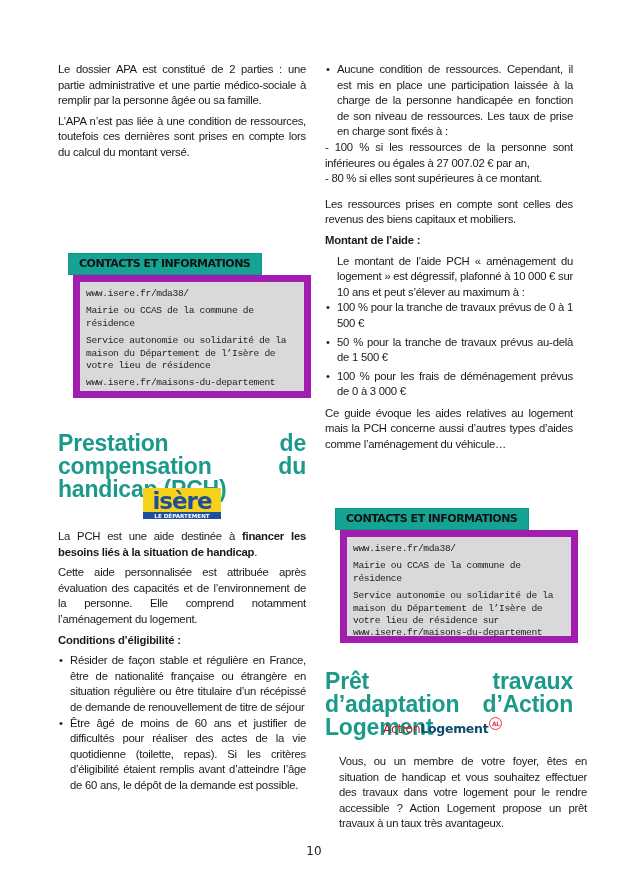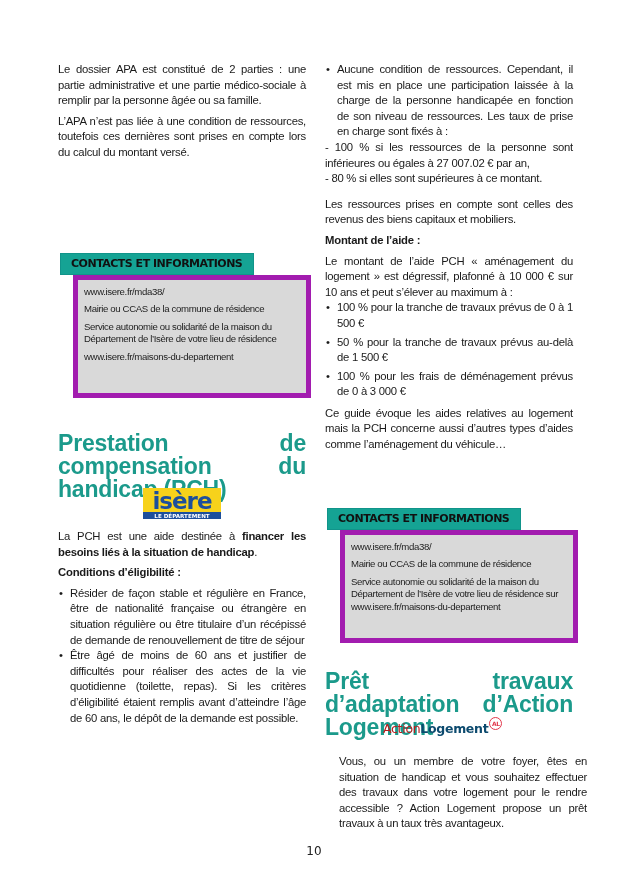--- a/index.html
+++ b/index.html
@@ -9,22 +9,22 @@
   .col-right{left:325px;top:62px;}
   p,.li{margin:0;font-size:11.3px;line-height:15.6px;text-align:justify;letter-spacing:-0.25px;}
   p{margin-bottom:5px;}
   .li{position:relative;padding-left:12px;}
   .li .bullet{position:absolute;left:1px;top:0;}
   .dash{padding-left:0;}
   b{font-weight:bold;}
   .subhead{font-weight:bold;font-size:11.3px;line-height:15.6px;margin:2px 0 5px 0;letter-spacing:-0.2px;}
   .heading{color:#1b9a8b;font-weight:bold;font-size:23px;line-height:23px;text-align:justify;letter-spacing:-0.2px;margin:0;}
   .contact{position:absolute;}
-  .contact-head{position:absolute;left:4px;top:0;background:#15a394;color:#111;font-weight:bold;font-size:11px;height:22px;line-height:22px;padding:0 12px 0 11px;box-shadow:0 0 0 1px #11948a inset;font-family:"DejaVu Sans",sans-serif;letter-spacing:-0.5px;}
-  .contact-box{position:absolute;background:#d9d9d9;border:5px solid #a21caf;font-family:Liberation Sans, sans-serif;font-size:9.6px;line-height:12.4px;color:#222;padding:6px 6px 4px 6px;box-sizing:border-box;letter-spacing:-0.35px;}
+  .contact-head{position:absolute;left:12px;top:0;background:#15a394;color:#111;font-weight:bold;font-size:11px;height:22px;line-height:22px;padding:0 12px 0 11px;box-shadow:0 0 0 1px #11948a inset;font-family:"DejaVu Sans",sans-serif;letter-spacing:-0.5px;}
+  .contact-box{position:absolute;background:#d9d9d9;border:7px solid #a21caf;font-family:Liberation Mono, monospace;font-size:9.6px;line-height:12.4px;color:#222;padding:6px 6px 4px 6px;box-sizing:border-box;letter-spacing:-0.35px;}
   .contact-box div{margin-bottom:5px;}
   .logo-isere{position:absolute;left:143px;top:488px;width:78px;height:32px;text-decoration:underline;}
   .logo-al{position:absolute;left:383px;top:721px;height:22px;font-family:"DejaVu Sans",sans-serif;font-size:12.5px;letter-spacing:-0.3px;}
   .page-num{position:absolute;left:0;width:628px;top:844px;text-align:center;font-size:12px;font-family:"DejaVu Sans",sans-serif;color:#222;}
 </style>
 </head>
 <body>
 
 <div class="col col-left">
   <p>Le dossier APA est constitué de 2 parties : une partie administrative et une partie médico-sociale à remplir par la personne âgée ou sa famille.</p>
@@ -49,32 +49,33 @@
   <svg width="78" height="32" viewBox="0 0 78 32">
     <rect x="0" y="0" width="78" height="24" fill="#f7d21b"></rect>
     <text x="39" y="21" text-anchor="middle" font-family="DejaVu Sans, sans-serif" font-weight="bold" font-size="23" fill="#1d4f9c" letter-spacing="-1">isère</text>
     <rect x="0" y="24" width="78" height="7" fill="#1d4f9c"></rect>
     <text x="39" y="30" text-anchor="middle" font-family="DejaVu Sans, sans-serif" font-weight="bold" font-size="5.6" fill="#ffffff">LE DÉPARTEMENT</text>
   </svg>
 </div>
 
 <div class="col" style="left:58px;top:529px;">
   <p><span>La PCH est une aide destinée à </span><b>financer les besoins liés à la situation de handicap</b><span>.</span></p>
+  <p>Cette aide personnalisée est attribuée après évaluation des capacités et de l’environnement de la personne. Elle comprend notamment l’aménagement du logement.</p>
   <div class="subhead">Conditions d’éligibilité :</div>
   <div class="li"><span class="bullet">•</span><span>Résider de façon stable et régulière en France, être de nationalité française ou étrangère en situation régulière ou être titulaire d’un récépissé de demande de renouvellement de titre de séjour</span></div>
   <div class="li"><span class="bullet">•</span><span>Être âgé de moins de 60 ans et justifier de difficultés pour réaliser des actes de la vie quotidienne (toilette, repas). Si les critères d’éligibilité étaient remplis avant d’atteindre l’âge de 60 ans, le dépôt de la demande est possible.</span></div>
 </div>
 
 <div class="col col-right">
   <div class="li"><span class="bullet">•</span><span>Aucune condition de ressources. Cependant, il est mis en place une participation laissée à la charge de la personne handicapée en fonction de son niveau de ressources. Les taux de prise en charge sont fixés à :</span></div>
   <div class="li dash">- 100 % si les ressources de la personne sont inférieures ou égales à 27 007.02 € par an,</div>
   <div class="li dash" style="margin-bottom:10px;">- 80 % si elles sont supérieures à ce montant.</div>
   <p>Les ressources prises en compte sont celles des revenus des biens capitaux et mobiliers.</p>
   <div class="subhead" style="margin-top:3px;">Montant de l’aide :</div>
-  <p style="margin-bottom:0;">Le montant de l’aide PCH « aménagement du logement » est dégressif, plafonné à 10 000 € sur 10 ans et peut s’élever au maximum à :</p>
+  <p style="margin-bottom:0;margin-left:12px;">Le montant de l’aide PCH « aménagement du logement » est dégressif, plafonné à 10 000 € sur 10 ans et peut s’élever au maximum à :</p>
   <div class="li" style="margin-bottom:3px;"><span class="bullet">•</span><span>100 % pour la tranche de travaux prévus de 0 à 1 500 €</span></div>
   <div class="li" style="margin-bottom:3px;"><span class="bullet">•</span><span>50 % pour la tranche de travaux prévus au-delà de 1 500 €</span></div>
   <div class="li" style="margin-bottom:6px;"><span class="bullet">•</span><span>100 % pour les frais de déménagement prévus de 0 à 3 000 €</span></div>
   <p>Ce guide évoque les aides relatives au logement mais la PCH concerne aussi d’autres types d’aides comme l’aménagement du véhicule…</p>
 </div>
 
 <div class="contact" style="left:323px;top:508px;width:255px;height:136px;">
   <div class="contact-head">CONTACTS ET INFORMATIONS</div>
   <div class="contact-box" style="left:17px;top:22px;width:238px;height:113px;">
     <div>www.isere.fr/mda38/</div>

